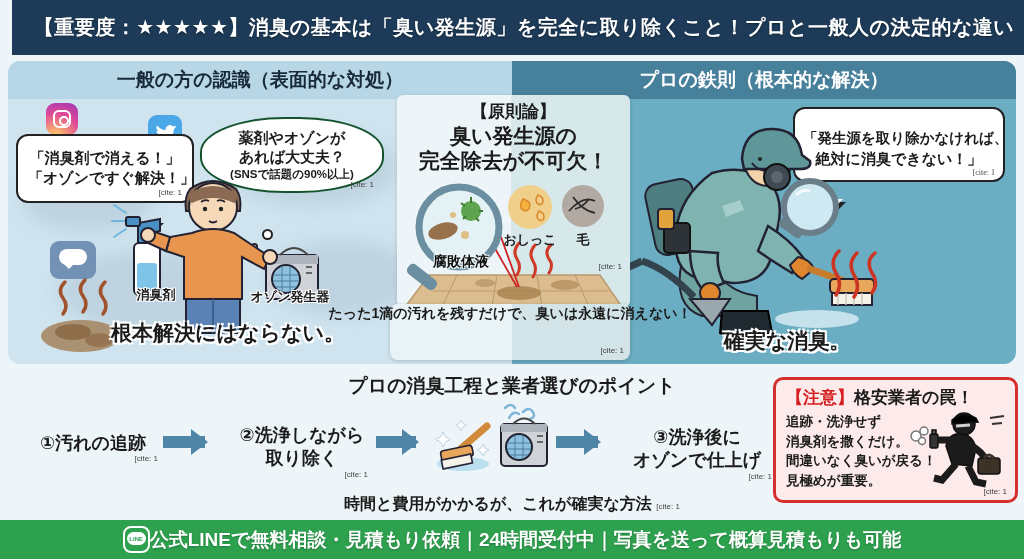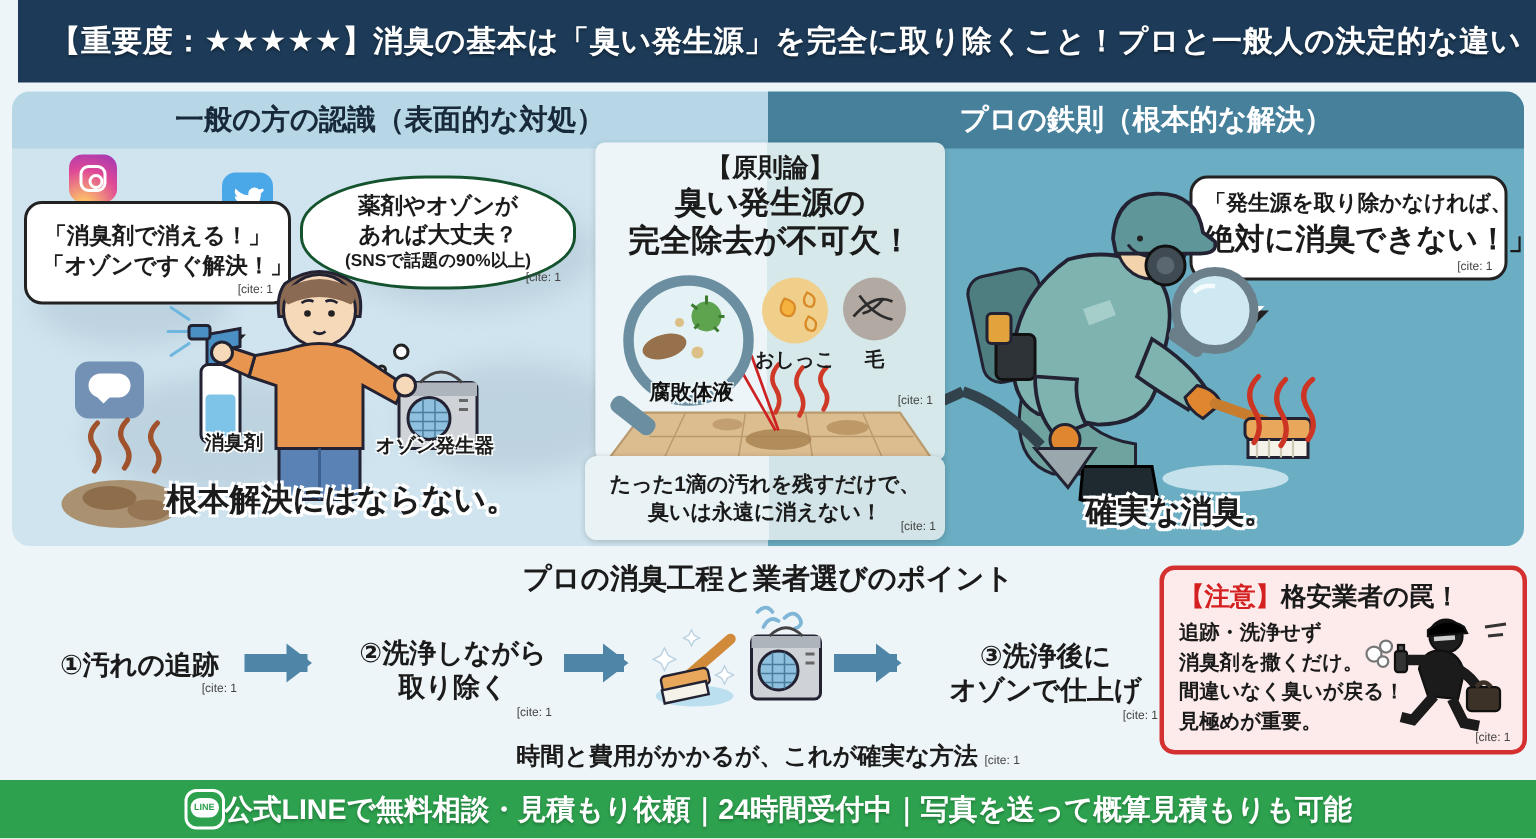--- a/index.html
+++ b/index.html
@@ -56,21 +56,21 @@
 
   
   .principle { position:absolute; left:397px; top:95px; width:233px; height:212px;
                background:linear-gradient(90deg,#edf5f8 0 49%,#d6e8ea 49%);
                border-radius:6px; box-shadow:0 1px 4px rgba(0,0,0,.15); text-align:center; }
   .principle .tag { font-size:17px; margin-top:5px; }
   .principle .h1 { font-size:21px; line-height:1.2; }
   .caption-box { position:absolute; left:390px; top:304px; width:240px; height:56px;
                  background:linear-gradient(90deg,#e9f3f6 0 51%,#d2e4e7 51%);
                  border-radius:8px; box-shadow:0 1px 4px rgba(0,0,0,.18);
-                 display:flex; flex-direction:column; justify-content:center; text-align:center; }
+                 display:flex; flex-direction:row; justify-content:center; text-align:center; }
   .caption-box .ln { font-size:14px; line-height:1.35; white-space:nowrap; }
   .caption-box .cite { position:absolute; right:6px; bottom:5px; }
   .src-label { position:absolute; font-size:13px; text-align:center; white-space:nowrap; }
 
   
   .proc-title { position:absolute; left:0; top:373px; width:1024px; text-align:center; font-size:19px; }
   .step { position:absolute; text-align:center; font-size:18px; line-height:1.3; white-space:nowrap; }
   .step .cite { margin-top:0; }
   .arrow { position:absolute; height:12px; background:#4f86a8; }
   .arrow::after { content:""; position:absolute; right:-16px; top:-7px; border:13px solid transparent; border-left:17px solid #4f86a8; }
@@ -202,23 +202,23 @@
       <ellipse cx="40" cy="66" rx="18" ry="8" fill="#8b6a46" opacity=".9"></ellipse>
       <ellipse cx="66" cy="74" rx="14" ry="7" fill="#8b6a46" opacity=".7"></ellipse>
     </svg>
 
     <div class="conclusion" style="left:60px;top:258px;width:320px;">根本解決にはならない。</div>
   </div>
 
   <div class="panel panel-right">
     <div class="band band-right">プロの鉄則（根本的な解決）</div>
 
-    <div class="bubble" style="left:281px;top:56px;width:212px;padding:8px 8px 3px;">
+    <div class="bubble" style="left:281px;top:46px;width:212px;padding:20px 8px 3px;font-family:Liberation Serif, serif;">
       <div class="ln" style="font-size:14.5px;">「発生源を取り除かなければ、</div>
-      <div class="ln" style="font-size:20px;">絶対に消臭できない！」</div>
+      <div class="ln" style="font-size:15px;">絶対に消臭できない！」</div>
       <span class="cite">[cite: 1</span>
       <div class="tail-down" style="left:40px;bottom:-22px;"></div>
     </div>
 
     <svg width="300" height="250" viewBox="0 0 300 250" style="left:60px;top:50px;">
 
       <ellipse cx="245" cy="208" rx="42" ry="9" fill="#cfe7f1" opacity=".9"></ellipse>
 
       <path d="M70 150 Q30 170 10 160" stroke="#33434d" stroke-width="7" fill="none"></path>
 

